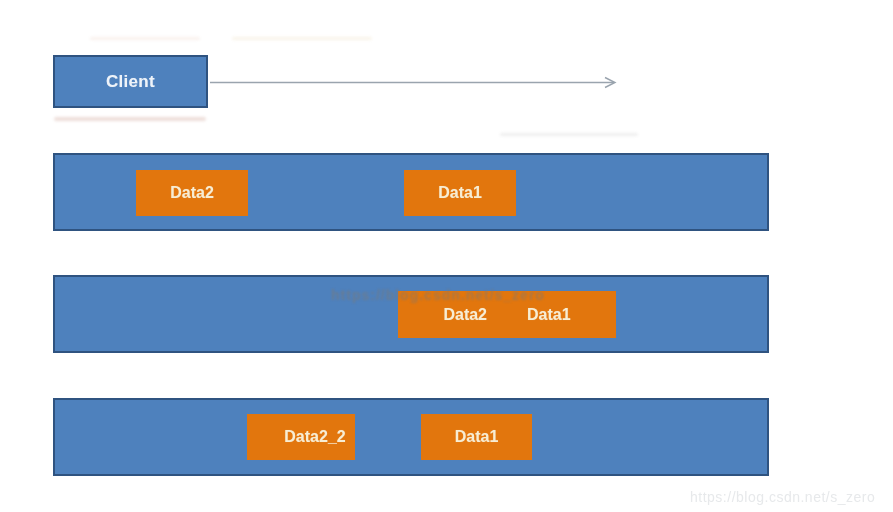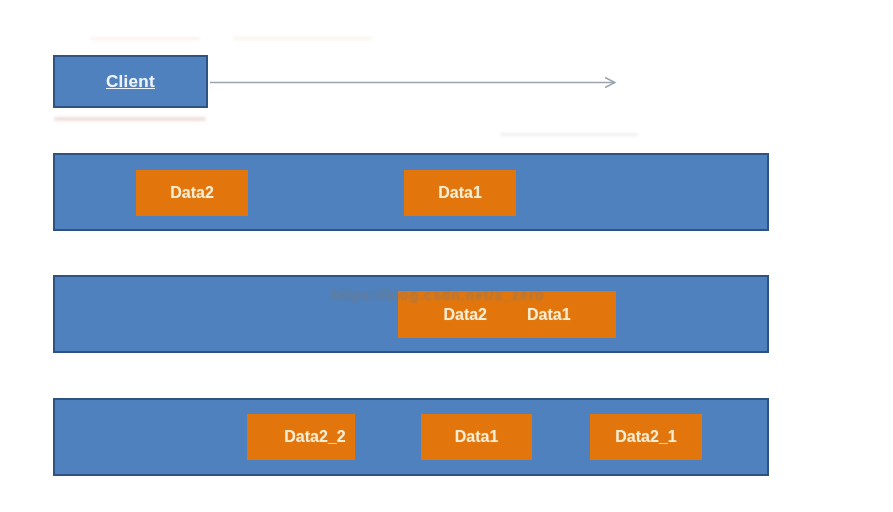--- a/index.html
+++ b/index.html
@@ -7,21 +7,21 @@
     position:relative;width:893px;height:512px;background:#fefefee8;
     font-family:"Liberation Sans",sans-serif;overflow:hidden;background:#fff;
   }
   .node{
     position:absolute;box-sizing:border-box;
     background:#4e81bd;border:2px solid #2f5380;
     color:#eef3f9;font-size:17px;font-weight:bold;letter-spacing:.3px;
     display:flex;align-items:center;justify-content:center;
     text-shadow:0 0 1px rgba(255,255,255,.35);
   }
-  .node-client{left:53px;top:55px;width:155px;height:53px;text-decoration:underline;}
+  .node-client{left:53px;top:55px;width:155px;height:53px;}
   .node-server{left:620px;top:55px;width:156px;height:53px;}
   .bar{
     position:absolute;box-sizing:border-box;left:53px;width:716px;height:78px;
     background:#4e81bd;border:2px solid #2f5380;
   }
   .bar-1{top:153px}.bar-2{top:275px}.bar-3{top:398px}
   .block{
     position:absolute;box-sizing:border-box;height:46px;top:15px;
     background:#e2760d;color:#f7edd3;font-size:16px;font-weight:bold;
     display:flex;align-items:center;justify-content:center;
@@ -70,23 +70,23 @@
   <div class="bar bar-2">
     <div class="block merged">
       <span>Data2</span>
       <span>Data1</span>
     </div>
   </div>
 
   <div class="bar bar-3">
     <div class="block b3-data2_2">Data2_2</div>
     <div class="block b3-data1">Data1</div>
-    <div class="block b3-data2_1">Data2_1</div>
   </div>
 
   <div class="wm-center">https://blog.csdn.net/s_zero</div>
+  <div class="wm-bottom">https://blog.csdn.net/s_zero</div>
 
   <div class="artifact art-1"></div>
   <div class="artifact art-2"></div>
   <div class="artifact art-3"></div>
   <div class="artifact art-4"></div>
 
 </div>
 
 </body></html>

